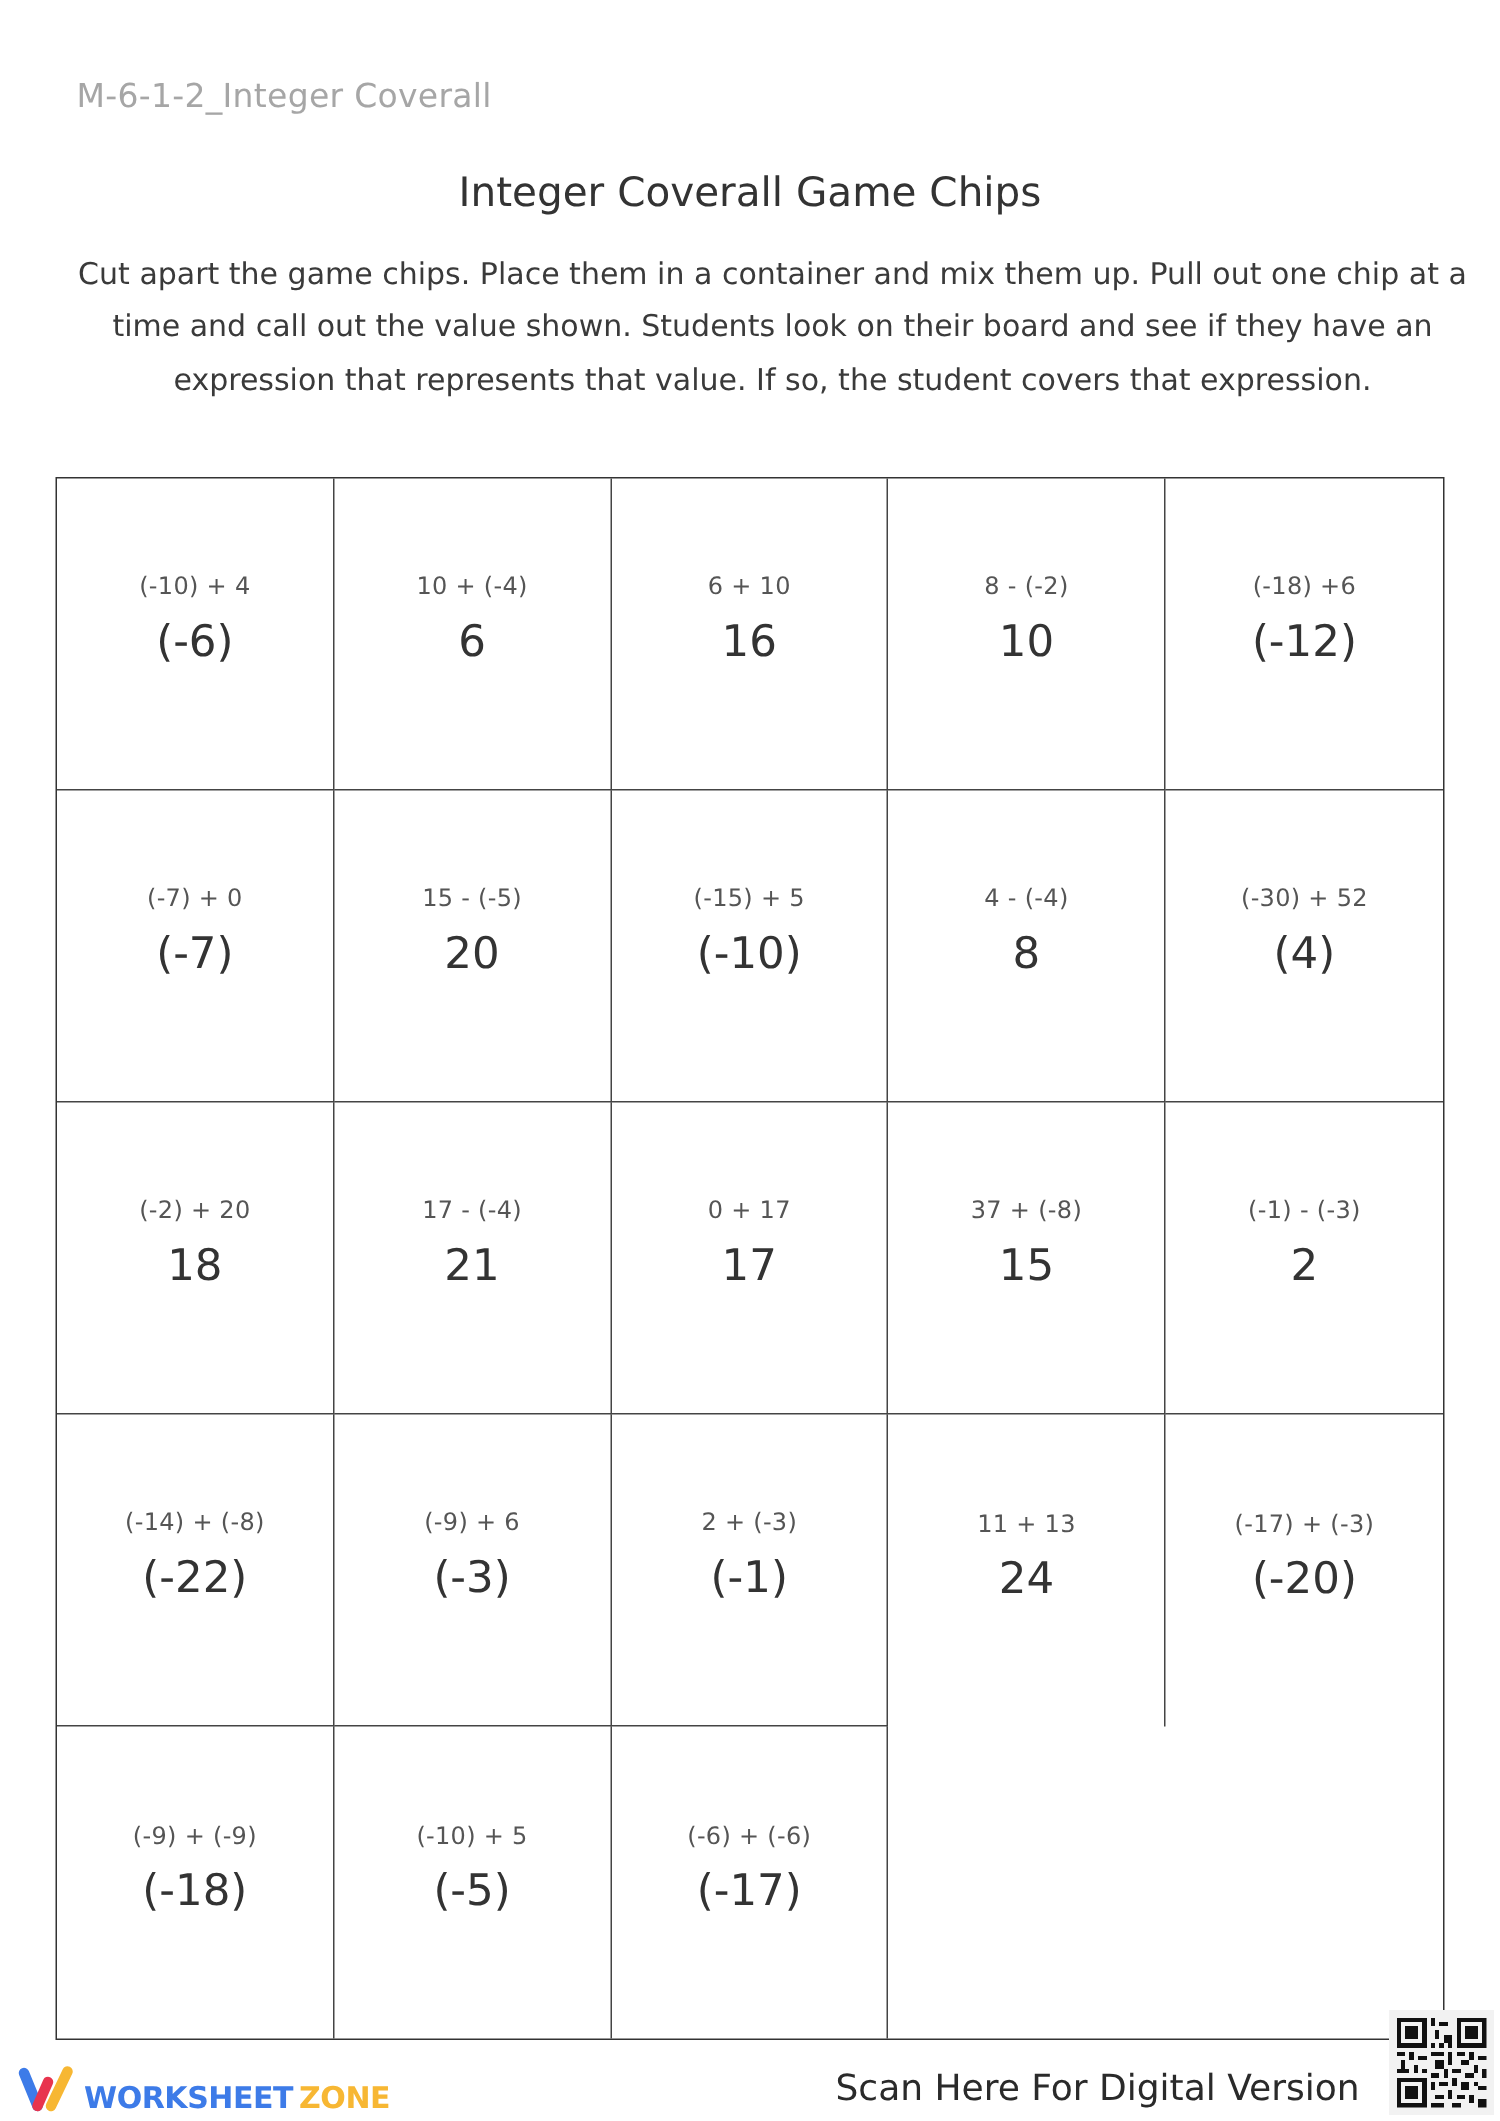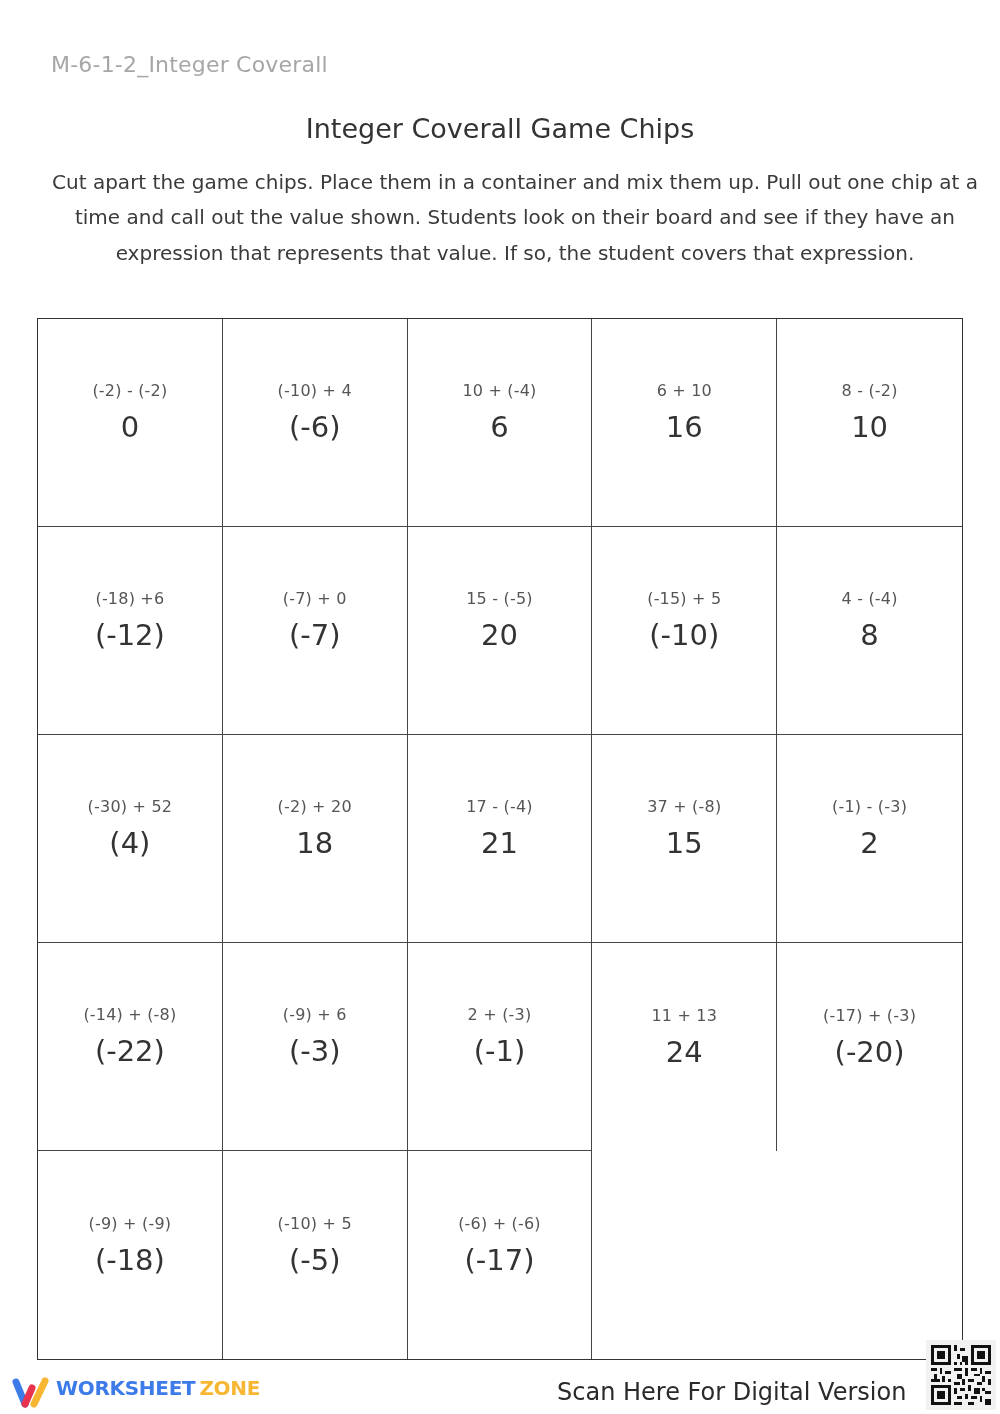--- a/index.html
+++ b/index.html
@@ -37,21 +37,21 @@
   }
   .chip:nth-child(5n) { border-right: none; }
   .chip:nth-last-child(-n+5) { border-bottom: none; }
   .chip .expr {
     font-size: 16px; color: #555555; margin-top: -20px; letter-spacing: 0.2px;
   }
   .chip .val {
     font-size: 29px; color: #333333; margin-top: 10px;
   }
   .footer-logo {
-    position: absolute; left: 10px; top: 1376px; display: flex; align-items: flex-start;
+    position: absolute; left: 10px; top: 1376px; display: flex; align-items: flex-end;
   }
   .logo-mark { width: 42px; height: 34px; position: relative; }
   .logo-text {
     font-family: "DejaVu Sans", sans-serif; font-weight: bold; font-size: 20px;
     margin-left: 4px; letter-spacing: -0.3px;
   }
   .logo-text .w { color: #3d7be8; }
   .logo-text .z { color: #f7b733; margin-left: 4px; }
   .scan-text {
     position: absolute; left: 557px; top: 1378px;
@@ -65,24 +65,20 @@
 </style>
 </head>
 <body>
 
 <div class="doc-code">M-6-1-2_Integer Coverall</div>
 <div class="title">Integer Coverall Game Chips</div>
 <div class="instructions">Cut apart the game chips. Place them in a container and mix them up. Pull out one chip at a time and call out the value shown. Students look on their board and see if they have an expression that represents that value. If so, the student covers that expression.</div>
 
 <div class="grid">
   <div class="chip">
-      <span class="expr">(-2) - (-2)</span>
-      <span class="val">0</span>
-    </div>
-  <div class="chip">
       <span class="expr">(-10) + 4</span>
       <span class="val">(-6)</span>
     </div>
   <div class="chip">
       <span class="expr">10 + (-4)</span>
       <span class="val">6</span>
     </div>
   <div class="chip">
       <span class="expr">6 + 10</span>
       <span class="val">16</span>
@@ -117,20 +113,24 @@
       <span class="expr">(-30) + 52</span>
       <span class="val">(4)</span>
     </div>
   <div class="chip">
       <span class="expr">(-2) + 20</span>
       <span class="val">18</span>
     </div>
   <div class="chip">
       <span class="expr">17 - (-4)</span>
       <span class="val">21</span>
+    </div>
+  <div class="chip">
+      <span class="expr">0 + 17</span>
+      <span class="val">17</span>
     </div>
 
   <div class="chip">
       <span class="expr">37 + (-8)</span>
       <span class="val">15</span>
     </div>
   <div class="chip">
       <span class="expr">(-1) - (-3)</span>
       <span class="val">2</span>
     </div>

